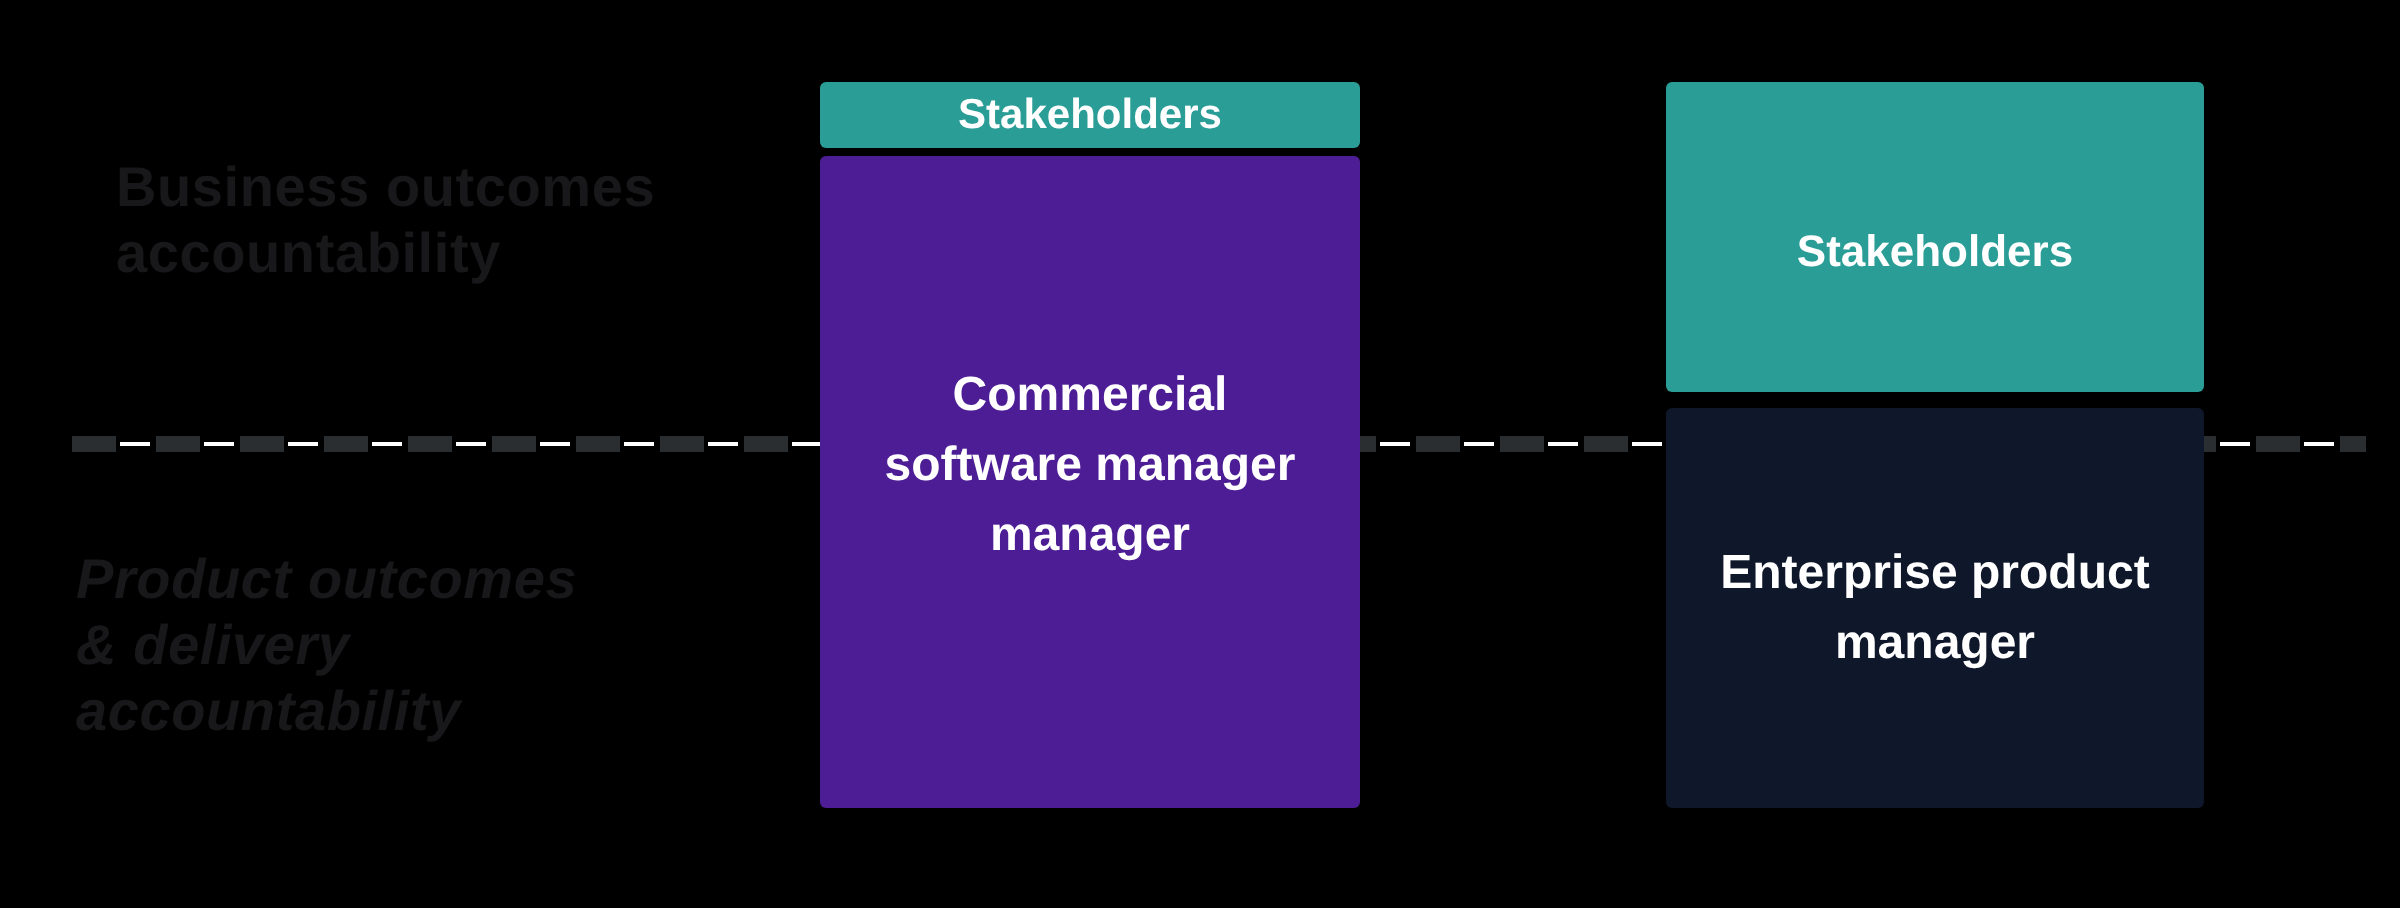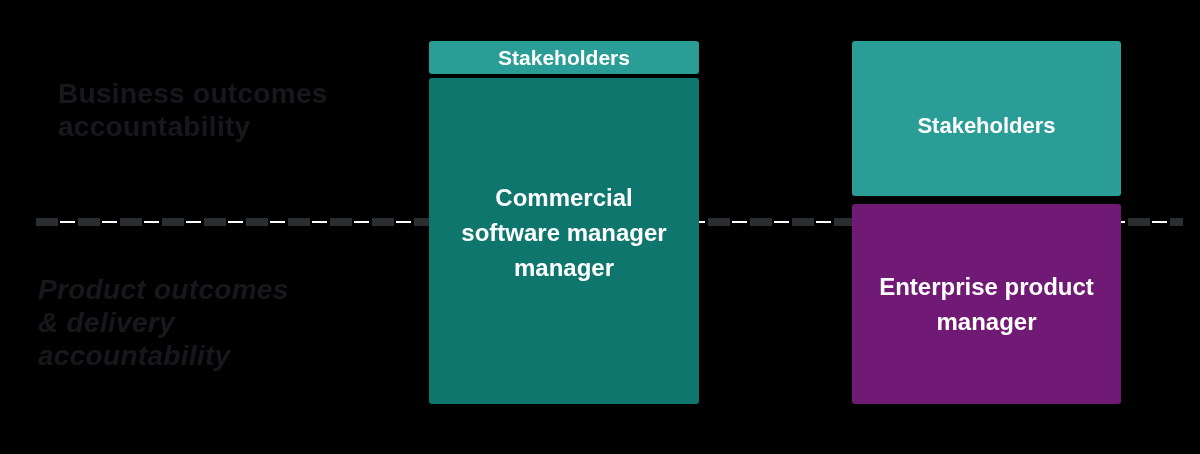--- a/index.html
+++ b/index.html
@@ -24,37 +24,37 @@
     position:absolute;left:38px;z-index:1;
     color:#18181a;font-size:28px;font-weight:bold;line-height:33px;letter-spacing:.3px;
   }
   .label-business{top:77px;margin-left:20px;}
   .label-product{top:273px;font-style:italic;}
 
   
   .box{
     position:absolute;z-index:2;box-sizing:border-box;border-radius:3px;
     display:flex;flex-direction:column;align-items:center;justify-content:center;
-    color:#ffffff;font-weight:bold;text-align:center;margin-left:19px;
+    color:#ffffff;font-weight:bold;text-align:center;
   }
   .stakeholders-bar{
     left:410px;top:41px;width:270px;height:33px;
     background:#2a9d97;font-size:21px;
   }
   .commercial-box{
     left:410px;top:78px;width:270px;height:326px;
-    background:#0f766e;font-size:24px;line-height:35px;padding-bottom:17px;
+    background:#4c1d95;font-size:24px;line-height:35px;padding-bottom:17px;
   }
   .stakeholders-box{
     left:833px;top:41px;width:269px;height:155px;
     background:#2a9d97;font-size:22px;padding-top:14px;
   }
   .enterprise-box{
     left:833px;top:204px;width:269px;height:200px;
-    background:#701a75;font-size:24px;line-height:35px;
+    background:#0f172a;font-size:24px;line-height:35px;
   }
 </style>
 </head>
 <body>
 
 <div class="canvas">
 
   <div class="divider">
     <div class="dash-light"></div>
     <div class="dash-dark"></div>

